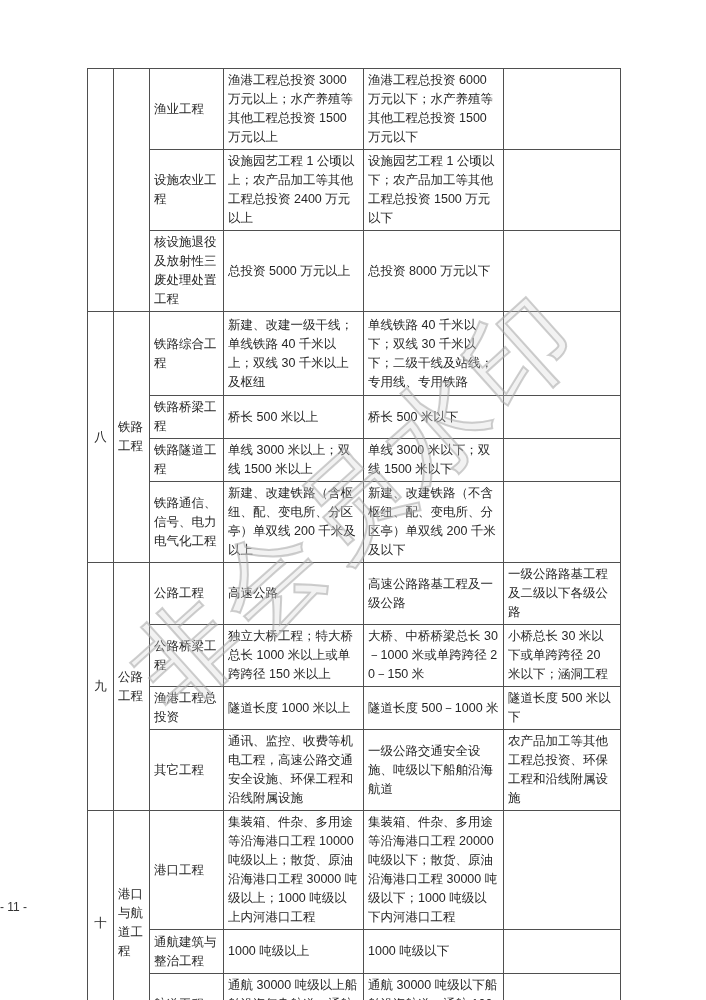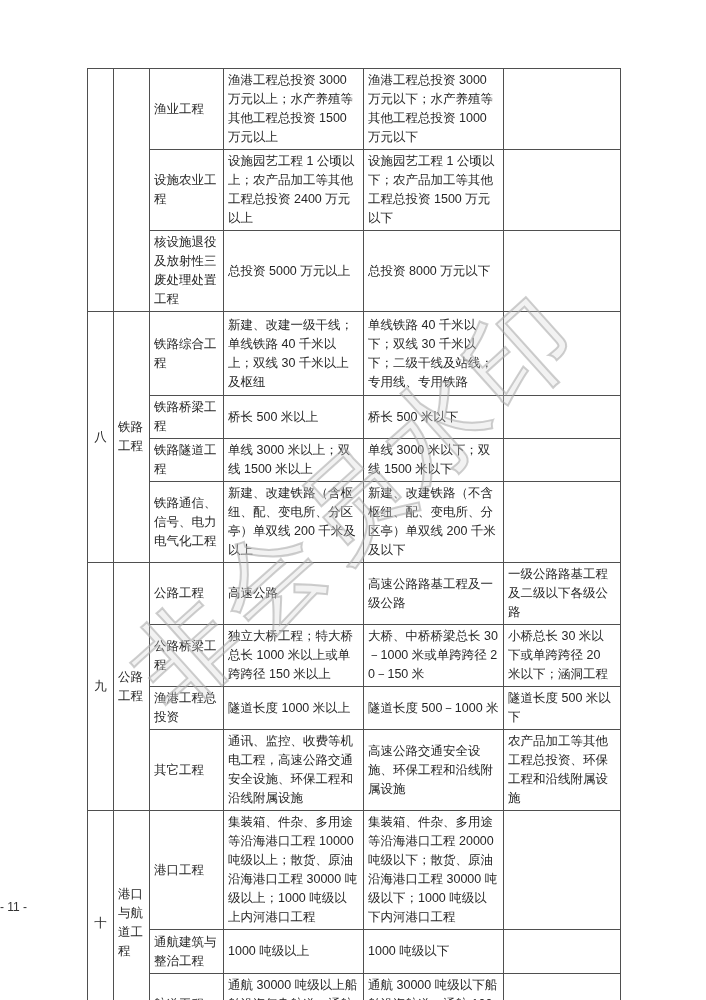--- a/index.html
+++ b/index.html
@@ -58,21 +58,21 @@
         <col style="width:140px">
         <col style="width:117px">
     </colgroup>
     <tbody>
 
       <tr style="height:66px">
         <td class="num" rowspan="3"></td>
         <td class="cat" rowspan="3"></td>
         <td>渔业工程</td>
         <td>渔港工程总投资 3000 万元以上；水产养殖等其他工程总投资 1500 万元以上</td>
-        <td>渔港工程总投资 3000 万元以下；水产养殖等其他工程总投资 1000 万元以下</td>
+        <td>渔港工程总投资 6000 万元以下；水产养殖等其他工程总投资 1500 万元以下</td>
         <td></td>
       </tr>
       <tr style="height:66px">
         <td>设施农业工程</td>
         <td>设施园艺工程 1 公顷以上；农产品加工等其他工程总投资 2400 万元以上</td>
         <td>设施园艺工程 1 公顷以下；农产品加工等其他工程总投资 1500 万元以下</td>
         <td></td>
       </tr>
       <tr style="height:68px">
         <td>核设施退役及放射性三废处理处置工程</td>
@@ -124,21 +124,21 @@
       </tr>
       <tr style="height:42px">
         <td>渔港工程总投资</td>
         <td>隧道长度 1000 米以上</td>
         <td>隧道长度 500－1000 米</td>
         <td>隧道长度 500 米以下</td>
       </tr>
       <tr style="height:80px">
         <td>其它工程</td>
         <td>通讯、监控、收费等机电工程，高速公路交通安全设施、环保工程和沿线附属设施</td>
-        <td>高速公路交通安全设施、环保工程和沿线附属设施</td>
+        <td>一级公路交通安全设施、吨级以下船舶沿海航道</td>
         <td>农产品加工等其他工程总投资、环保工程和沿线附属设施</td>
       </tr>
 
       <tr style="height:116px">
         <td class="num" rowspan="3">十</td>
         <td class="cat" rowspan="3">港口与航道工程</td>
         <td>港口工程</td>
         <td>集装箱、件杂、多用途等沿海港口工程 10000 吨级以上；散货、原油沿海港口工程 30000 吨级以上；1000 吨级以上内河港口工程</td>
         <td>集装箱、件杂、多用途等沿海港口工程 20000 吨级以下；散货、原油沿海港口工程 30000 吨级以下；1000 吨级以下内河港口工程</td>
         <td></td>

